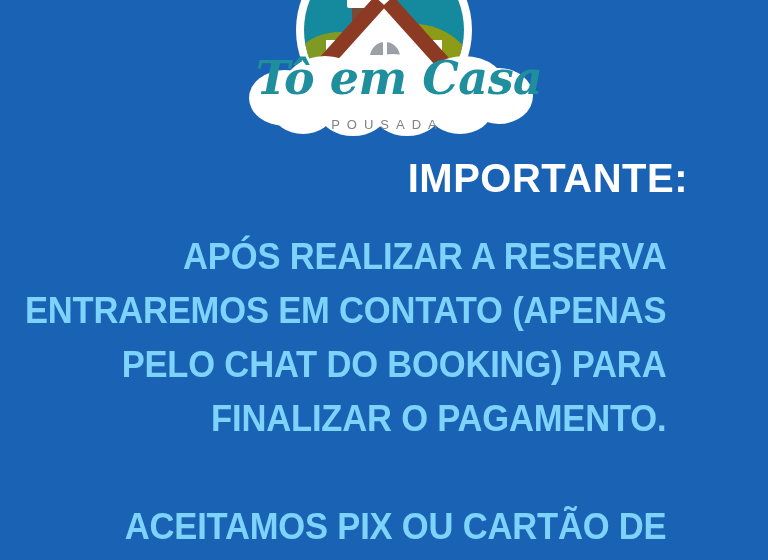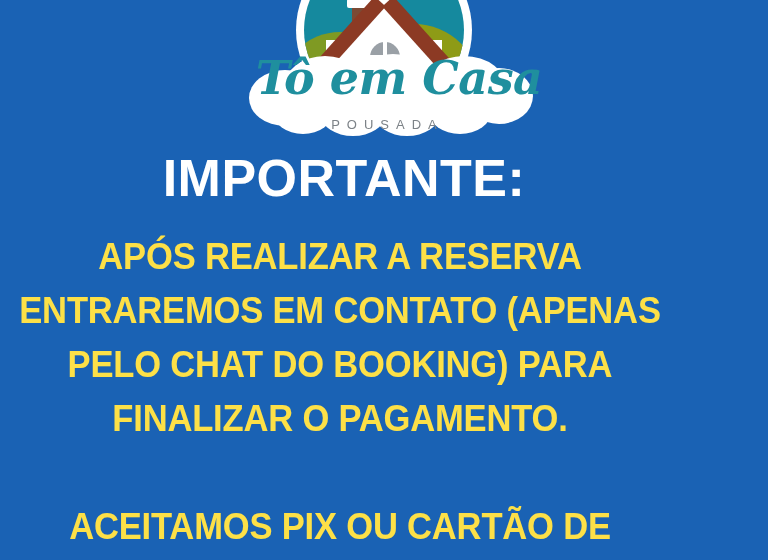--- a/index.html
+++ b/index.html
@@ -228,36 +228,36 @@
     text-indent: 7px;
     margin-top: 12px;
   }
 
   
   #headline {
     position: absolute;
     left: 0;
     top: 143px;
     width: 688px;
-    text-align: center;
+    text-align: right;
     color: #ffffff;
     font-family: "Liberation Sans", sans-serif;
     font-weight: bold;
-    font-size: 52px;
+    font-size: 40px;
     line-height: 70px;
     letter-spacing: 0.5px;
   }
 
   #body-copy {
     position: absolute;
     left: 0;
     top: 230px;
     width: 680px;
-    text-align: center;
-    color: #fde047;
+    text-align: right;
+    color: #7dd3fc;
     font-family: "Liberation Sans", sans-serif;
     font-weight: bold;
     font-size: 36px;
     line-height: 54px;
     letter-spacing: -0.2px;
   }
   #body-copy .line {
     display: block;
     transform: scaleX(0.96);
   }

